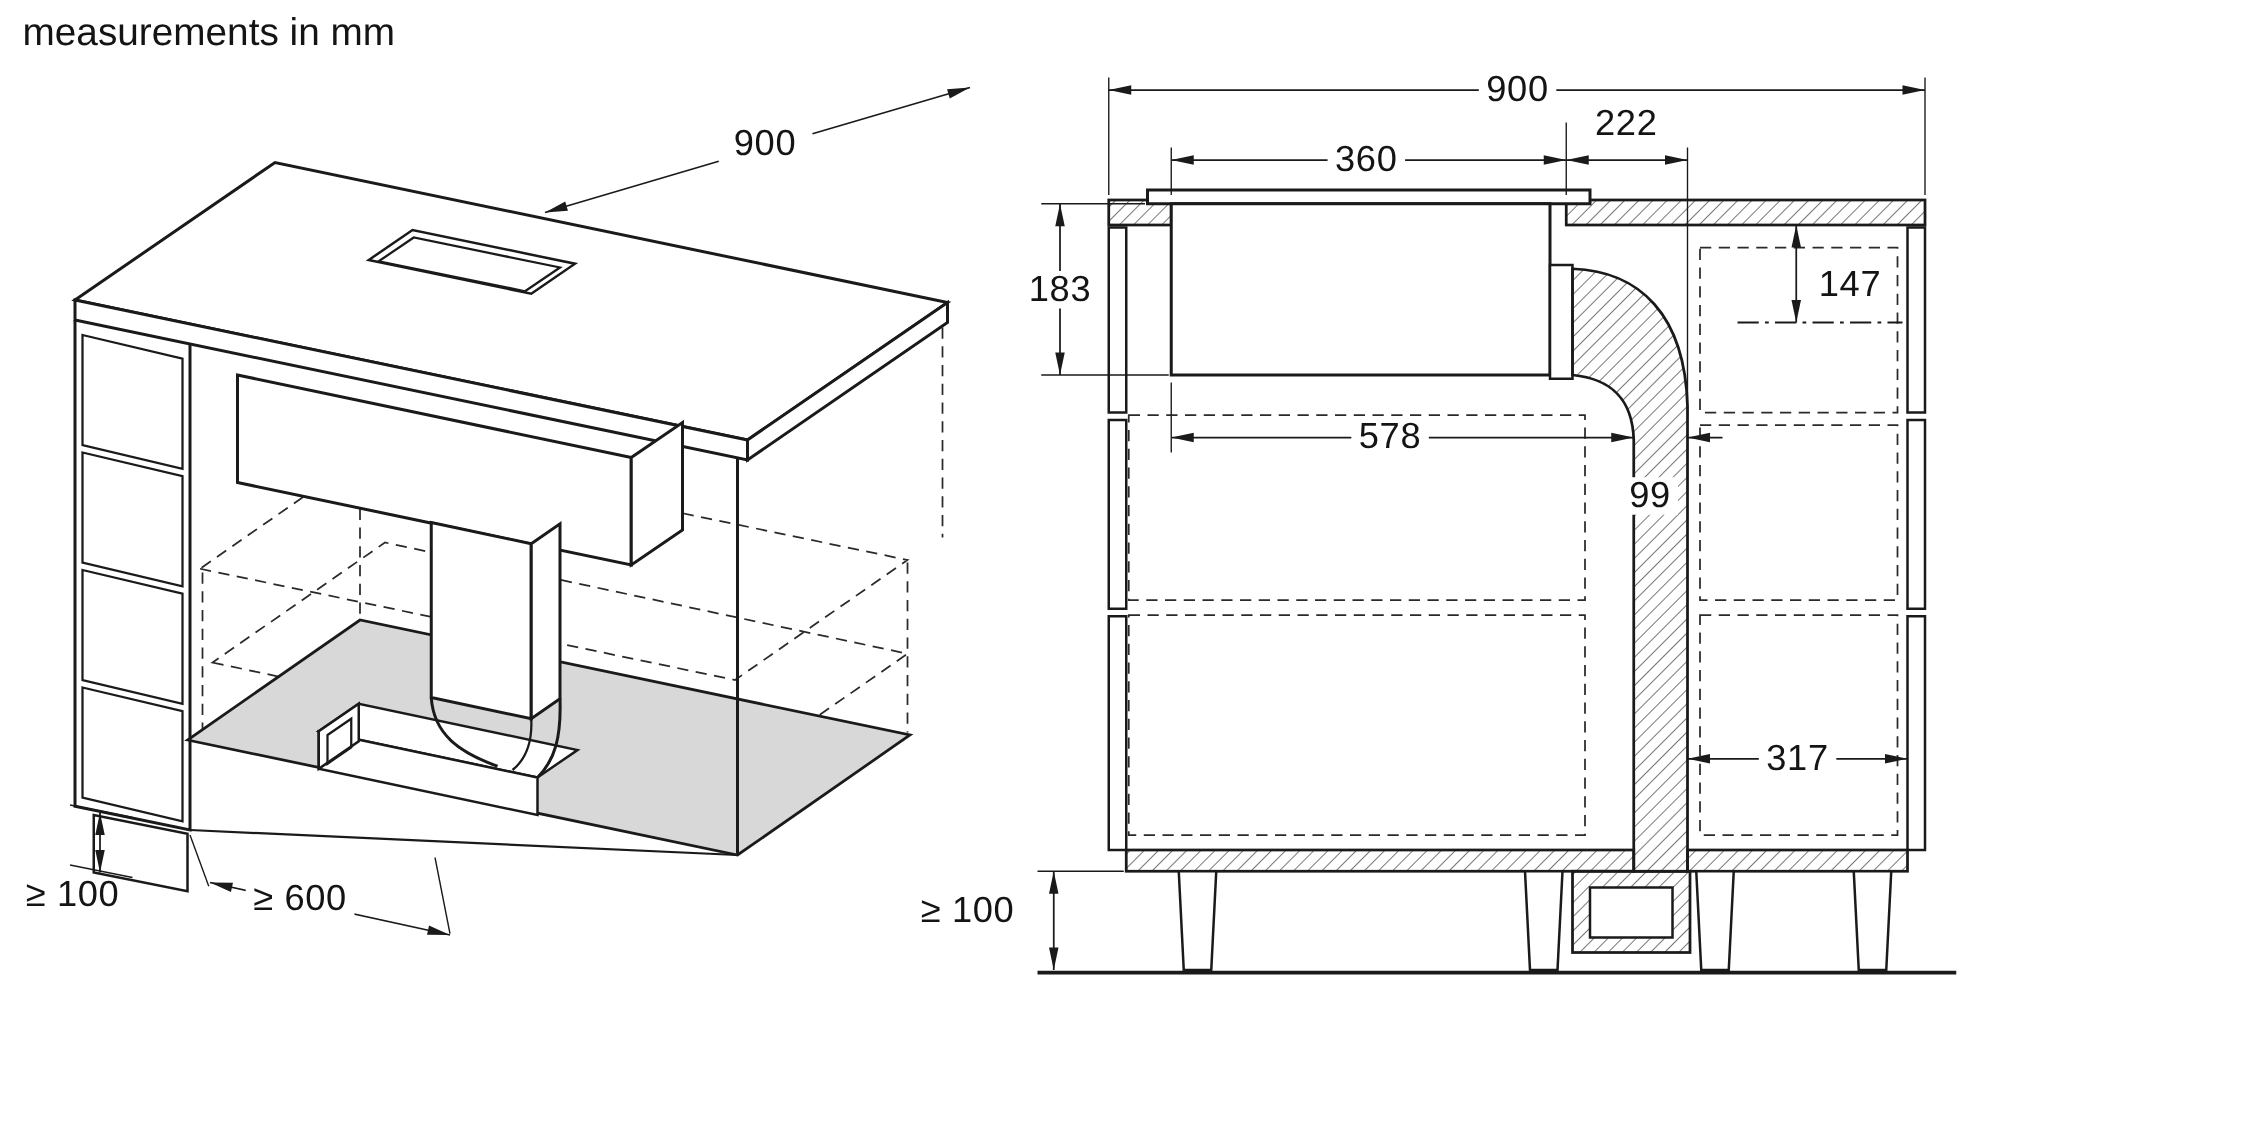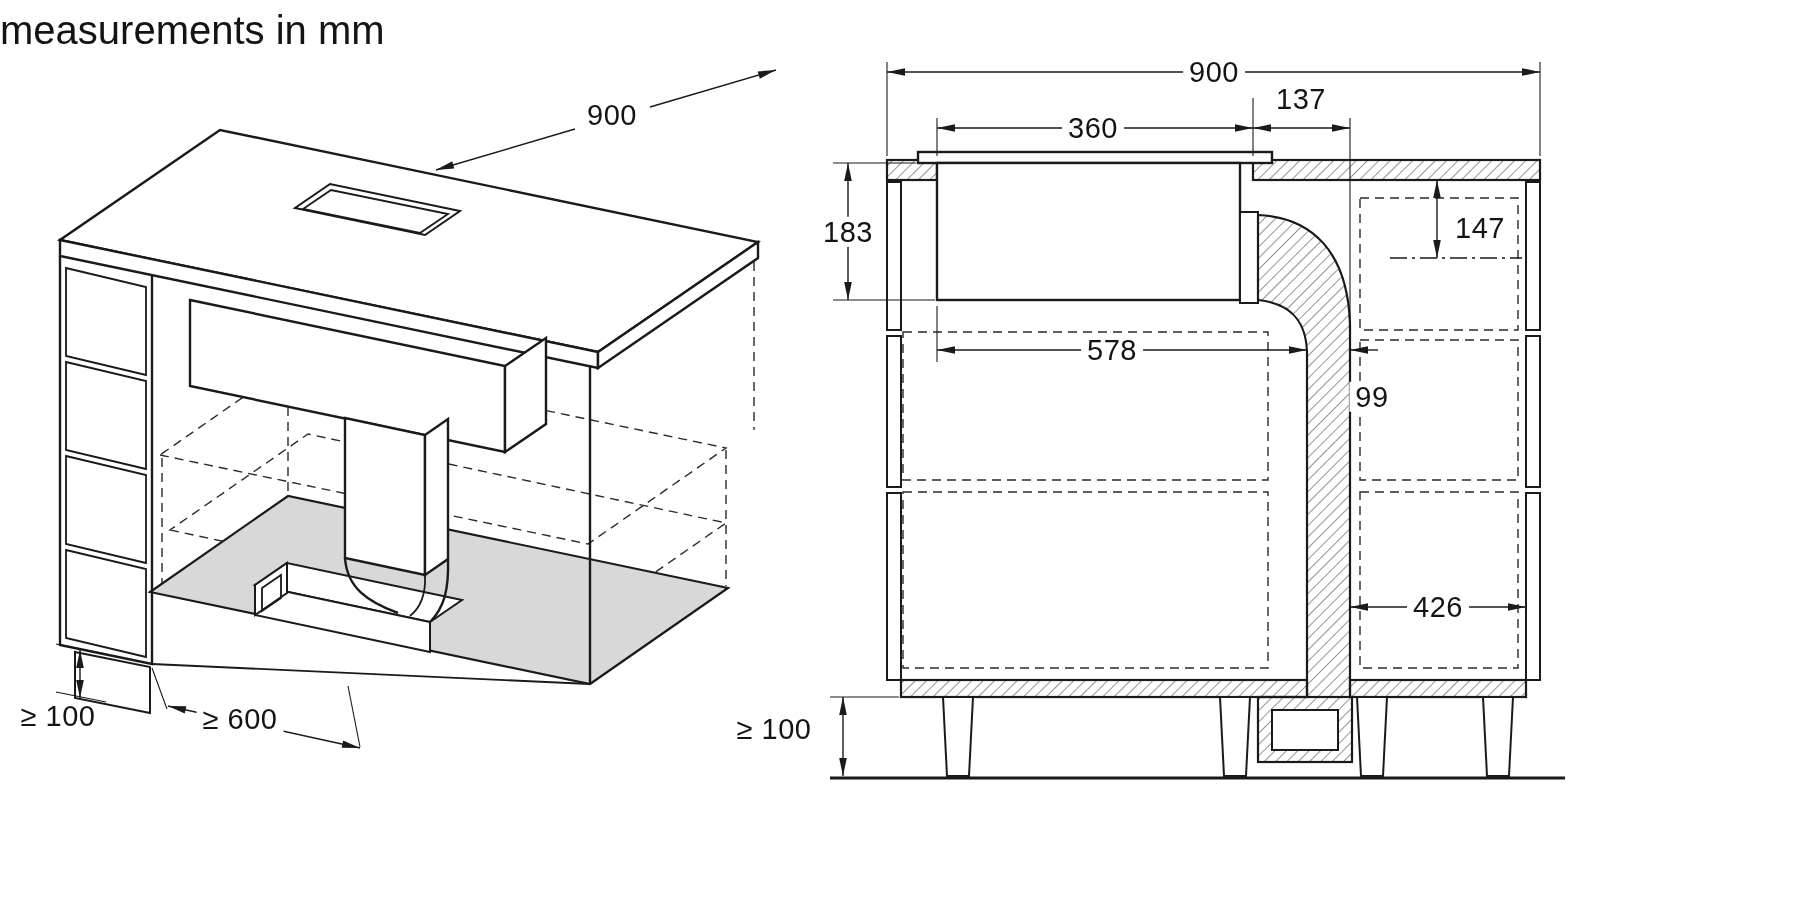--- a/index.html
+++ b/index.html
@@ -1,19 +1,19 @@
 <!DOCTYPE html>
 <html><head>
 <meta charset="utf-8">
 <style>
   html,body{margin:0;padding:0;background:#fff;}
   .stage{position:relative;width:1800px;height:900px;background:#fff;
          font-family:"Liberation Sans",sans-serif;overflow:hidden;}
   .stage svg{position:absolute;left:0;top:0;}
-  .title{position:absolute;left:0;top:8px;font-size:40px;color:#141414;}
+  .title{position:absolute;left:18px;top:8px;font-size:31px;color:#141414;}
   .lbl{position:absolute;transform:translate(-50%,-50%);font-size:29px;color:#141414;
        white-space:nowrap;letter-spacing:.5px;line-height:1.05;}
   .lbl.bg{background:#fff;padding:0 6px;}
   
   .ln{fill:none;stroke:#1a1a1a;stroke-width:2.4;}
   .ln2{fill:none;stroke:#1a1a1a;stroke-width:1.8;}
   .fw{fill:#fff;stroke:#1a1a1a;stroke-width:2.4;stroke-linejoin:miter;}
   .fw2{fill:#fff;stroke:#1a1a1a;stroke-width:2;}
   .dim{fill:none;stroke:#1a1a1a;stroke-width:1.4;}
   .ext{fill:none;stroke:#1a1a1a;stroke-width:1.1;}
@@ -205,21 +205,21 @@
   </svg>
 
   <div class="title">measurements in mm</div>
 
   <div class="lbl" style="left:612px;top:115px">900</div>
   <div class="lbl" style="left:58px;top:716px">≥ 100</div>
   <div class="lbl bg" style="left:240px;top:719px">≥ 600</div>
 
   <div class="lbl bg" style="left:1214px;top:72px">900</div>
   <div class="lbl bg" style="left:1093px;top:128px">360</div>
-  <div class="lbl" style="left:1301px;top:99px">137</div>
+  <div class="lbl" style="left:1301px;top:99px">222</div>
   <div class="lbl bg" style="left:848px;top:232px">183</div>
   <div class="lbl bg" style="left:1480px;top:228px">147</div>
   <div class="lbl bg" style="left:1112px;top:350px">578</div>
-  <div class="lbl bg" style="left:1372px;top:397px">99</div>
-  <div class="lbl bg" style="left:1438px;top:607px">426</div>
+  <div class="lbl bg" style="left:1320px;top:397px">99</div>
+  <div class="lbl bg" style="left:1438px;top:607px">317</div>
   <div class="lbl" style="left:774px;top:729px">≥ 100</div>
 
 </div>
 
 </body></html>

